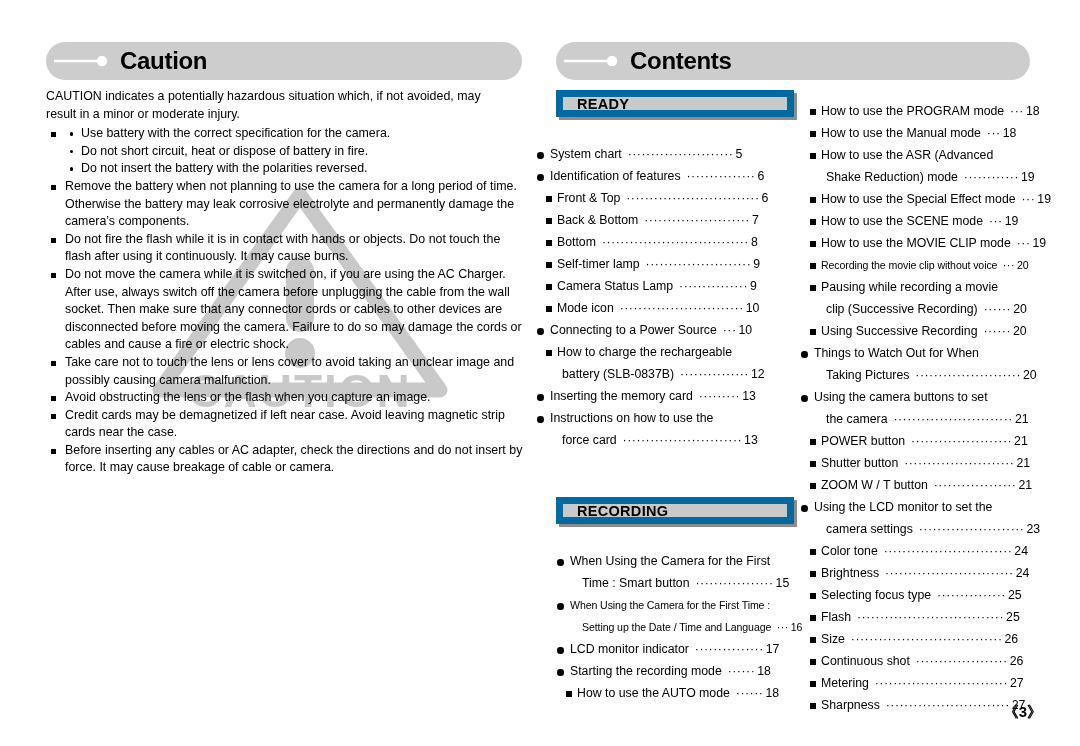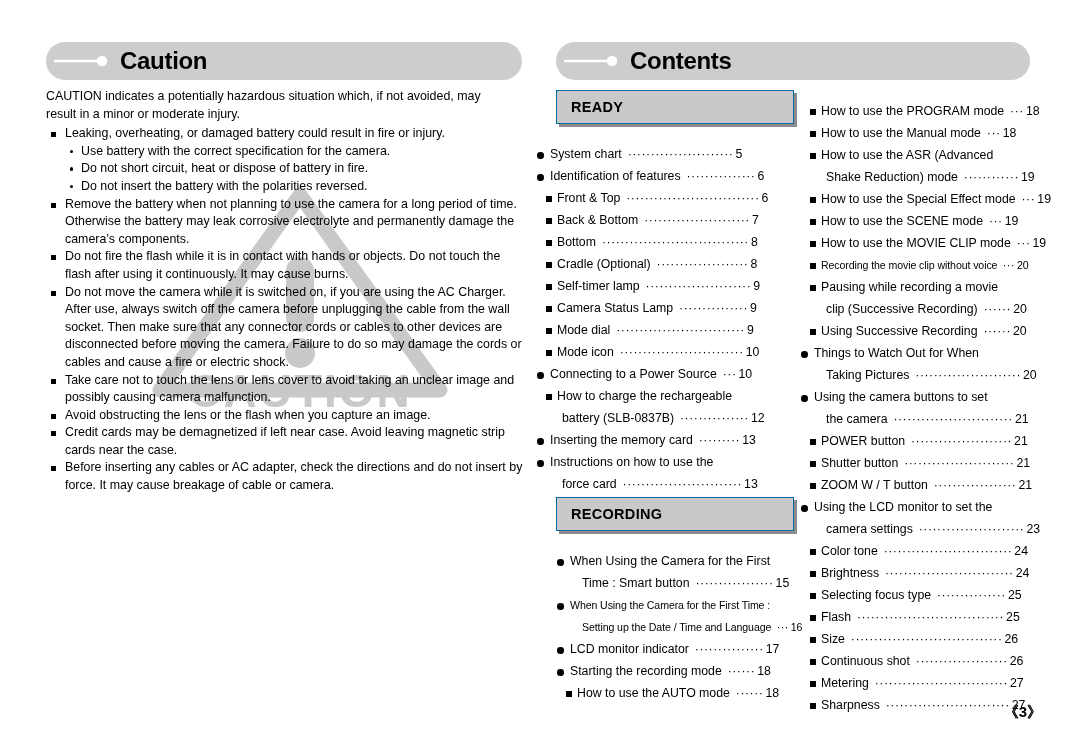--- a/index.html
+++ b/index.html
@@ -114,23 +114,23 @@
     width: 3.4px;
     height: 3.4px;
     background: #000;
     border-radius: 50%;
   }
 
   
   .toc-box {
     position: absolute;
     width: 238px;
-    height: 34px;
+    height: 27px;
     background: #c9c9c9;
-    border: 1px solid #0369a1;
+    border: 7px solid #0369a1;
     box-shadow: 3px 3px 0 rgba(120,120,120,0.85);
     box-sizing: border-box;
     display: flex;
     align-items: center;
     z-index: 2;
   }
   .toc-box .toc-box-label {
     font-size: 14.5px;
     font-weight: bold;
     letter-spacing: 0.3px;
@@ -218,21 +218,21 @@
     <svg class="pill-icon" width="60" height="20" viewBox="0 0 60 20">
       <line x1="0" y1="10" x2="44" y2="10" stroke="#ffffff" stroke-width="2.6"></line>
       <circle cx="48" cy="10" r="5.2" fill="#ffffff"></circle>
     </svg>
     <span class="pill-title">Caution</span>
   </div>
 
   <div id="caution-body">
     <p class="intro-para">CAUTION indicates a potentially hazardous situation which, if not avoided, may result in a minor or moderate injury.</p>
     <ul class="caution-list">
-        <li class="caution-item"><span class="bullet-sq"></span><span>Leaking, overheating, or damaged battery could result in fire or injury.</span></li>
+        <li class="caution-item"><span class="bullet-sq"></span></li>
         <ul class="sub-list">
           <li class="sub-item"><span class="bullet-dot"></span><span>Use battery with the correct specification for the camera.</span></li>
           <li class="sub-item"><span class="bullet-dot"></span><span>Do not short circuit, heat or dispose of battery in fire.</span></li>
           <li class="sub-item"><span class="bullet-dot"></span><span>Do not insert the battery with the polarities reversed.</span></li>
         </ul>
         <li class="caution-item"><span class="bullet-sq"></span><span>Remove the battery when not planning to use the camera for a long period of time. Otherwise the battery may leak corrosive electrolyte and permanently damage the camera’s components.</span></li>
         <li class="caution-item"><span class="bullet-sq"></span><span>Do not fire the flash while it is in contact with hands or objects. Do not touch the flash after using it continuously. It may cause burns.</span></li>
         <li class="caution-item"><span class="bullet-sq"></span><span>Do not move the camera while it is switched on, if you are using the AC Charger. After use, always switch off the camera before unplugging the cable from the wall socket. Then make sure that any connector cords or cables to other devices are disconnected before moving the camera. Failure to do so may damage the cords or cables and cause a fire or electric shock.</span></li>
         <li class="caution-item"><span class="bullet-sq"></span><span>Take care not to touch the lens or lens cover to avoid taking an unclear image and possibly causing camera malfunction.</span></li>
         <li class="caution-item"><span class="bullet-sq"></span><span>Avoid obstructing the lens or the flash when you capture an image.</span></li>
@@ -255,24 +255,22 @@
   <div class="toc-box" id="recording-box">
     <span class="toc-box-label">RECORDING</span>
   </div>
 
   <div class="toc-col" id="toc-col-mid">
       <div class="toc-entry lvl1"><span class="mk"></span><span class="lbl">System chart</span><span class="dots"> ·······················</span><span class="pg">5</span></div>
       <div class="toc-entry lvl1"><span class="mk"></span><span class="lbl">Identification of features</span><span class="dots"> ···············</span><span class="pg">6</span></div>
       <div class="toc-entry lvl2"><span class="mk"></span><span class="lbl">Front &amp; Top</span><span class="dots"> ·····························</span><span class="pg">6</span></div>
       <div class="toc-entry lvl2"><span class="mk"></span><span class="lbl">Back &amp; Bottom</span><span class="dots"> ·······················</span><span class="pg">7</span></div>
       <div class="toc-entry lvl2"><span class="mk"></span><span class="lbl">Bottom</span><span class="dots"> ································</span><span class="pg">8</span></div>
-      <div class="toc-entry lvl2"><span class="mk"></span><span class="lbl">Cradle (Optional)</span><span class="dots"> ····················</span><span class="pg">8</span></div>
       <div class="toc-entry lvl2"><span class="mk"></span><span class="lbl">Self-timer lamp</span><span class="dots"> ·······················</span><span class="pg">9</span></div>
       <div class="toc-entry lvl2"><span class="mk"></span><span class="lbl">Camera Status Lamp</span><span class="dots"> ···············</span><span class="pg">9</span></div>
-      <div class="toc-entry lvl2"><span class="mk"></span><span class="lbl">Mode dial</span><span class="dots"> ····························</span><span class="pg">9</span></div>
       <div class="toc-entry lvl2"><span class="mk"></span><span class="lbl">Mode icon</span><span class="dots"> ···························</span><span class="pg">10</span></div>
       <div class="toc-entry lvl1"><span class="mk"></span><span class="lbl">Connecting to a Power Source</span><span class="dots"> ···</span><span class="pg">10</span></div>
       <div class="toc-entry lvl2"><span class="mk"></span><span class="lbl">How to charge the rechargeable</span></div>
       <div class="toc-entry cont"><span class="lbl">battery (SLB-0837B)</span><span class="dots"> ···············</span><span class="pg">12</span></div>
       <div class="toc-entry lvl1"><span class="mk"></span><span class="lbl">Inserting the memory card</span><span class="dots"> ·········</span><span class="pg">13</span></div>
       <div class="toc-entry lvl1"><span class="mk"></span><span class="lbl">Instructions on how to use the</span></div>
       <div class="toc-entry cont"><span class="lbl">force card</span><span class="dots"> ··························</span><span class="pg">13</span></div>
     </div>
   <div class="toc-col" id="toc-col-mid-2">
       <div class="toc-entry lvl1"><span class="mk"></span><span class="lbl">When Using the Camera for the First</span></div>

